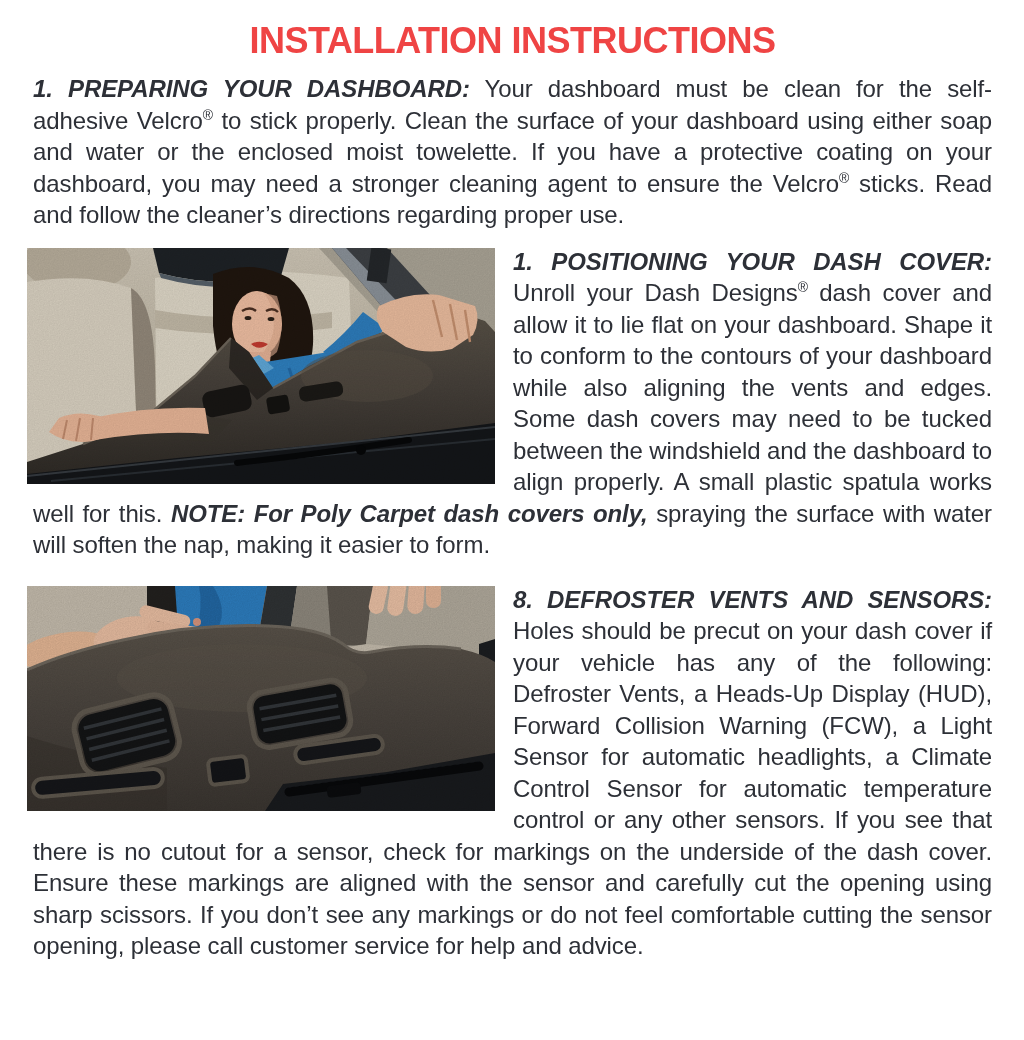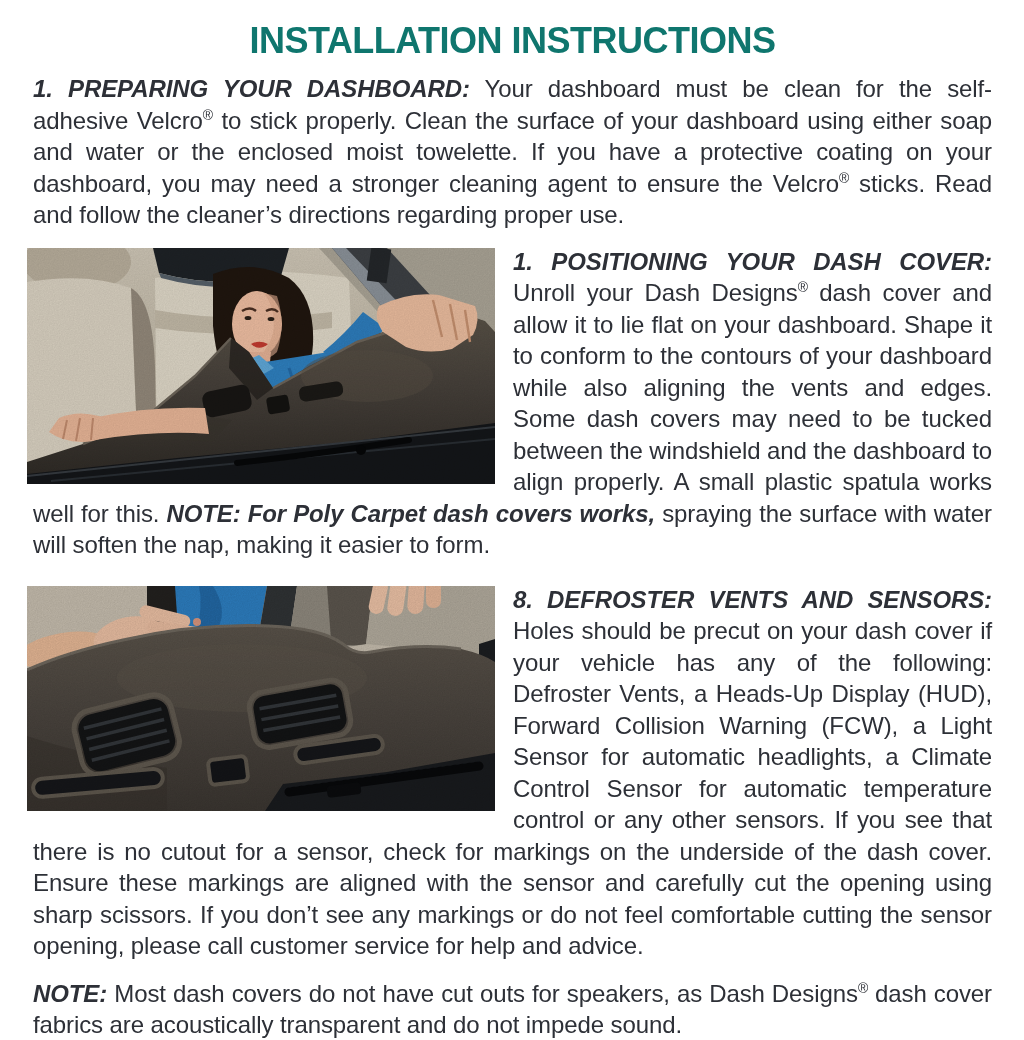--- a/index.html
+++ b/index.html
@@ -9,21 +9,21 @@
     font-family:"Liberation Sans","DejaVu Sans",sans-serif;
     color:#2d3037;
     -webkit-font-smoothing:antialiased;
   }
   .page{padding:0 24px 0 25px;}
   .title{
     text-align:center;
     font-size:36px;font-weight:bold;
     letter-spacing:-0.5px;
     margin:20px 0 11px 0;
-    color:#0f766e;
+    color:#ef4444;
   }
   p.body{
     font-size:24px;line-height:31.5px;
     text-align:justify;
     margin:8px;
     letter-spacing:-0.1px;
     color:#2d3037;
   }
   .lead{font-weight:bold;font-style:italic;}
   sup.reg{font-size:58%;line-height:0;vertical-align:super;}
@@ -138,21 +138,21 @@
           <path d="M24,233 L468,191" stroke="#292e33" stroke-width="2" fill="none"></path>
           <path d="M210,215 Q300,205 382,192" stroke="#070809" stroke-width="6" fill="none" stroke-linecap="round"></path>
           <circle cx="334" cy="202" r="5" fill="#060708"></circle>
         </g>
         <rect width="468" height="236" filter="url(#grain1)" opacity="0.1"></rect>
       </svg>
     </span>
     <p class="body">
       <span class="lead">1. POSITIONING YOUR DASH COVER:</span>
       <span>Unroll your Dash Designs<sup class="reg">®</sup> dash cover and allow it to lie flat on your dashboard. Shape it to conform to the contours of your dashboard while also aligning the vents and edges. Some dash covers may need to be tucked between the windshield and the dashboard to align properly. A small plastic spatula works well for this.</span>
-      <span class="lead">NOTE: For Poly Carpet dash covers works,</span>
+      <span class="lead">NOTE: For Poly Carpet dash covers only,</span>
       <span>spraying the surface with water will soften the nap, making it easier to form.</span>
     </p>
     <div class="clear"></div>
   </div>
 
   <div class="sec">
     <span class="photo" style="width:468px;height:225px;" role="img" aria-label="Close-up of hands pressing a charcoal carpet dash cover with precut defroster vent and sensor openings">
       <svg width="468" height="225" viewBox="0 0 468 225" xmlns="http://www.w3.org/2000/svg">
         <defs>
           <linearGradient id="p2cover" x1="0" y1="0" x2="0" y2="1">
@@ -230,18 +230,14 @@
         <rect width="468" height="225" filter="url(#grain2)" opacity="0.13"></rect>
       </svg>
     </span>
     <p class="body">
       <span class="lead">8. DEFROSTER VENTS AND SENSORS:</span>
       <span>Holes should be precut on your dash cover if your vehicle has any of the following: Defroster Vents, a Heads-Up Display (HUD), Forward Collision Warning (FCW), a Light Sensor for automatic headlights, a Climate Control Sensor for automatic temperature control or any other sensors. If you see that there is no cutout for a sensor, check for markings on the underside of the dash cover. Ensure these markings are aligned with the sensor and carefully cut the opening using sharp scissors. If you don’t see any markings or do not feel comfortable cutting the sensor opening, please call customer service for help and advice.</span>
     </p>
     <div class="clear"></div>
   </div>
 
-  <p class="body footer-note">
-    <span class="lead" style="font-style:italic;">NOTE:</span>
-    <span>Most dash covers do not have cut outs for speakers, as Dash Designs<sup class="reg">®</sup> dash cover fabrics are acoustically transparent and do not impede sound.</span>
-  </p>
 
 </div>
 
 </body></html>

